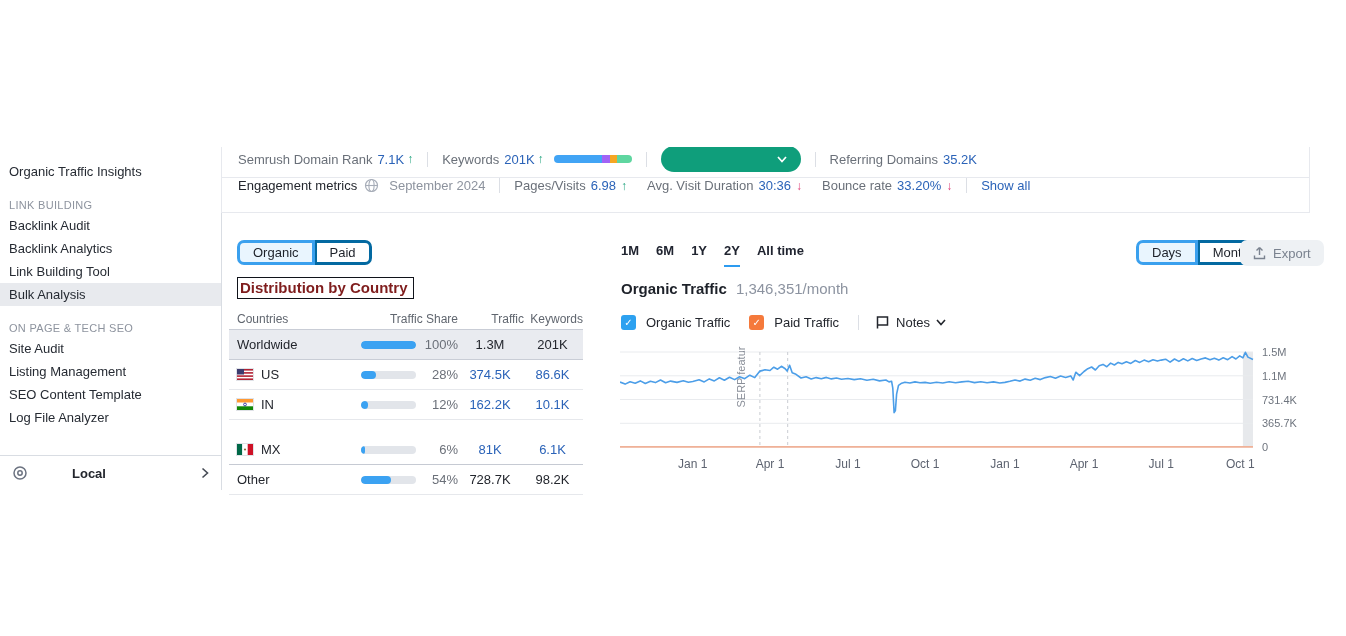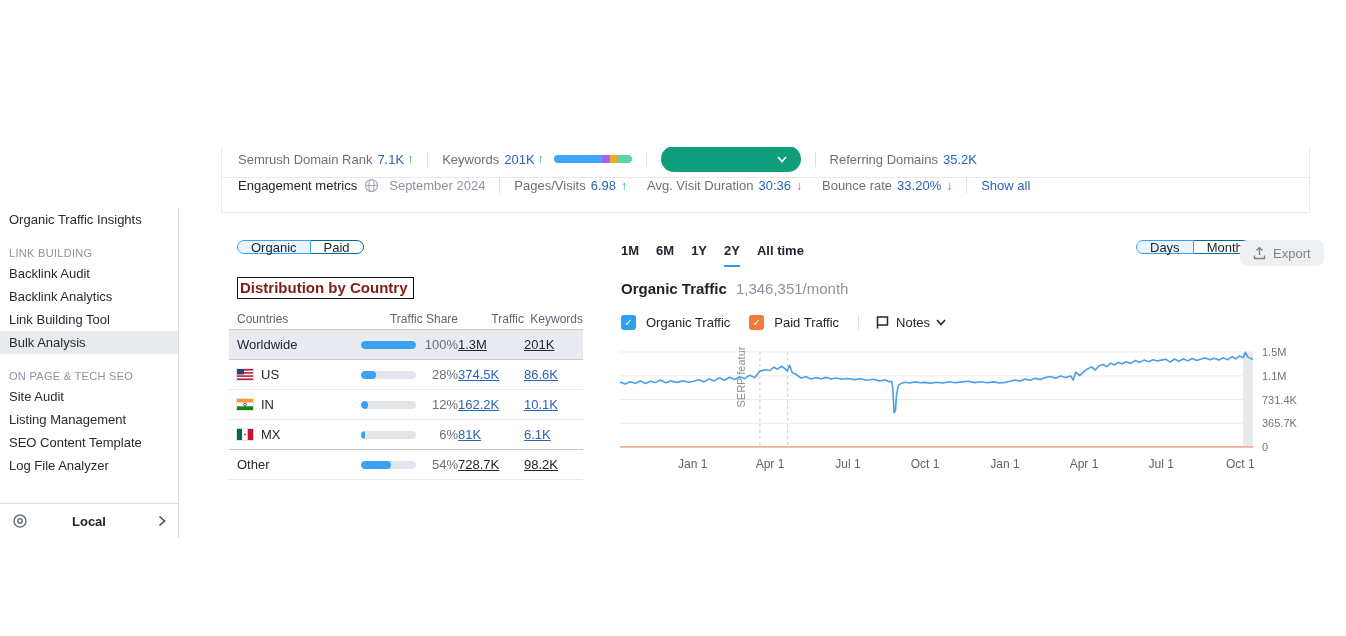--- a/index.html
+++ b/index.html
@@ -1,19 +1,19 @@
 <!DOCTYPE html>
 <html><head>
 <meta charset="utf-8">
 <style>
   *{margin:0;padding:0;box-sizing:border-box;}
   html,body{width:1346px;height:636px;background:#fff;font-family:"Liberation Sans",sans-serif;overflow:hidden;}
   .abs{position:absolute;}
   
-  #sidebar{position:absolute;left:0;top:160px;width:179px;height:330px;border-right:1px solid #d9dde3;background:#fff;margin-top:48px;}
+  #sidebar{position:absolute;left:0;top:160px;width:222px;height:330px;border-right:1px solid #d9dde3;background:#fff;}
   .sb-item{height:23px;display:flex;align-items:center;padding-left:9px;font-size:13px;color:#262b33;cursor:pointer;white-space:nowrap;}
   .sb-item.active{background:#e8eaee;}
   .sb-section{height:22px;margin-top:9px;display:flex;align-items:flex-end;padding-left:9px;padding-bottom:3px;font-size:11px;color:#8d939e;letter-spacing:.3px;white-space:nowrap;}
   #sidebar-footer{position:absolute;left:0;bottom:0;width:100%;height:35px;border-top:1px solid #d9dde3;display:flex;align-items:center;padding:0 12px;gap:12px;cursor:pointer;background:#fff;}
   #sidebar-footer .lbl{font-size:13px;font-weight:700;color:#23262d;flex:1;padding-left:32px;}
   
   #top-card{position:absolute;left:221px;top:147px;width:1089px;border:1px solid #e7e9ee;border-top:none;background:#fff;}
   #row1{height:31px;overflow:hidden;border-bottom:1px solid #e7e9ee;display:flex;align-items:center;gap:14px;padding:0 16px;margin-top:0;}
   #row1 .inner{display:flex;align-items:center;gap:14px;margin-top:-6px;}
   .m-label{font-size:13px;color:#6a7079;white-space:nowrap;}
@@ -22,37 +22,37 @@
   .vdiv{width:1px;height:15px;background:#dcdfe5;}
   .kw-bar{display:flex;width:78px;height:8px;border-radius:4px;overflow:hidden;}
   #green-btn{width:140px;height:26px;border-radius:13px;background:#0f9e7b;border:none;display:flex;align-items:center;justify-content:flex-end;padding-right:14px;cursor:pointer;}
   #row2{height:34px;display:flex;align-items:flex-start;gap:14px;padding:0 16px;}
   .eng-label{font-size:13px;color:#23262d;}
   .period{font-size:13px;color:#8d939e;}
   .link{color:#2b63b8;font-size:13px;cursor:pointer;white-space:nowrap;}
   .eng-metric{display:flex;align-items:center;gap:5px;white-space:nowrap;}
   
   .toggle-group{position:absolute;display:flex;}
-  .tg-btn{height:14px;padding:0 13px;font-size:13px;color:#1d2129;background:#fff;border:1px solid #0369a1;display:flex;align-items:center;cursor:pointer;}
+  .tg-btn{height:25px;padding:0 13px;font-size:13px;color:#1d2129;background:#fff;border:3px solid #0369a1;display:flex;align-items:center;cursor:pointer;}
   .tg-btn:first-child{border-radius:7px 0 0 7px;}
   .tg-btn:last-child{border-radius:0 7px 7px 0;margin-left:-1px;}
   .tg-btn.active{background:#e9f5fe;border-color:#3aa0ee;z-index:2;}
   #dist-title{position:absolute;left:237px;top:277px;border:1.6px solid #10131a;padding:1px 5px 2px 2px;font-size:15px;font-weight:700;color:#7f1d1d;}
   #country-table{position:absolute;left:229px;top:308px;width:354px;font-size:13px;}
   .thead{display:grid;grid-template-columns:124px 55px 42px 66px 59px;height:22px;align-items:center;padding-left:8px;border-bottom:1px solid #c9cdd6;color:#60666f;font-size:12px;}
   .thead .c2{grid-column:2/4;text-align:right;}
   .thead .c4,.thead .c5{text-align:right;}
   .trow{display:grid;grid-template-columns:124px 55px 42px 66px 59px;height:30px;align-items:center;padding-left:8px;border-bottom:1px solid #e6e8ec;cursor:pointer;}
   .trow.sel{background:#e9ebf0;border-bottom-color:#c9cdd6;}
-  .trow:nth-child(4){border-bottom-color:#c6cad3;}
+  .trow:nth-child(4){border-bottom-color:#c6cad3;margin-top:15px;}
   .cname{display:flex;align-items:center;gap:8px;color:#23262d;}
   .bar-track{width:55px;height:8px;border-radius:4px;background:#e2e5ea;overflow:hidden;}
   .bar-fill{height:8px;border-radius:4px;background:#3ba2f2;}
   .cshare{text-align:right;color:#6b7079;}
-  .cnum{text-align:left;color:#23262d;padding-right:2px;text-decoration:underline;}
+  .cnum{text-align:center;color:#23262d;padding-right:2px;}
   .cnum.lnk{color:#2b63b8;}
   
   #ranges{position:absolute;left:621px;top:243px;display:flex;gap:17px;}
   .range-tab{font-size:13px;font-weight:700;color:#202430;padding-bottom:7px;cursor:pointer;white-space:nowrap;}
   .range-tab.active{border-bottom:2px solid #2d9bf0;}
   #granularity{left:1136px;top:240px;}
   #export-btn{position:absolute;left:1240px;top:240px;height:26px;border-radius:7px;background:#eef1f4;border:none;color:#7a828f;font-size:13px;display:flex;align-items:center;gap:7px;padding:0 13px;cursor:pointer;font-family:"Liberation Sans",sans-serif;}
   #chart-title{position:absolute;left:621px;top:280px;display:flex;gap:9px;align-items:baseline;}
   #chart-title .t{font-size:15px;font-weight:700;color:#1d2129;}
   #chart-title .s{font-size:15px;color:#8c93a0;}

